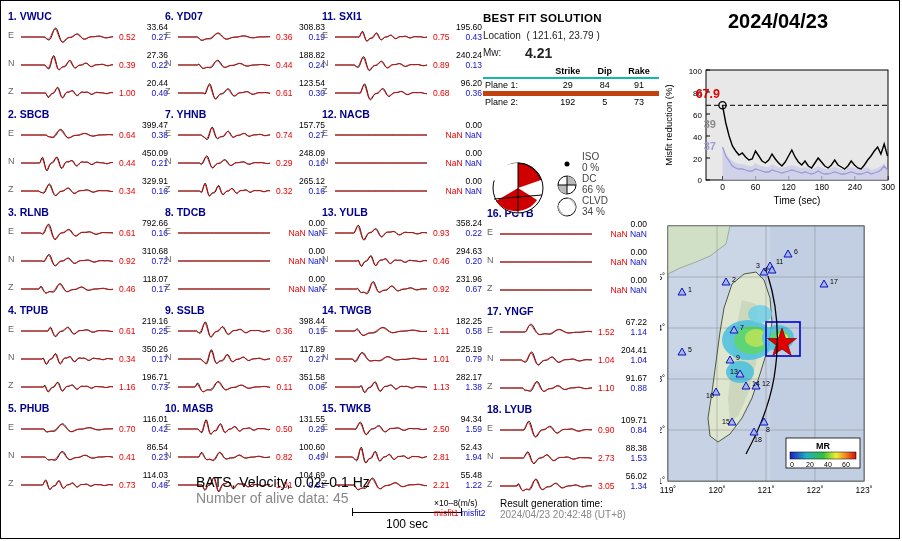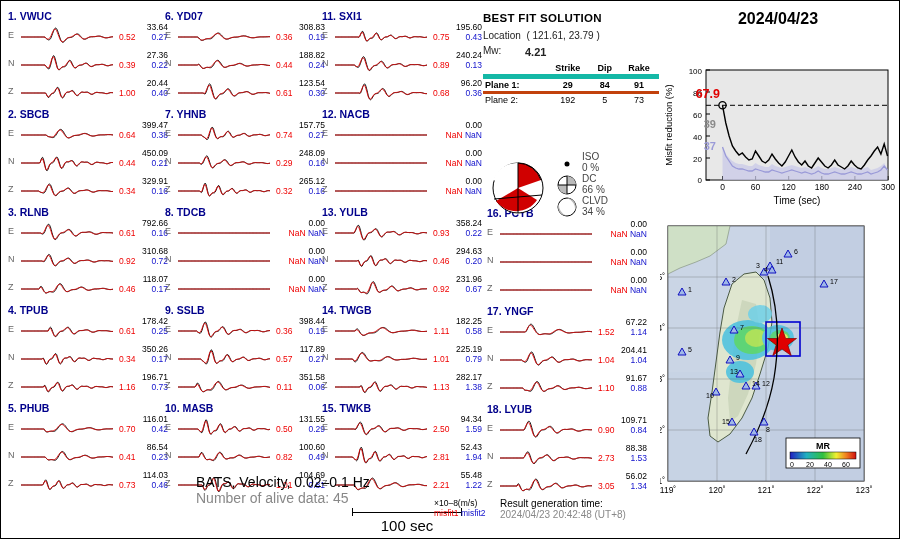--- a/index.html
+++ b/index.html
@@ -24,47 +24,47 @@
   .mis .m1{color:#e00;}
   .nan{color:#e00;}
   .nan2{color:#1111cc;}
 
   
   .footer-left{position:absolute;left:196px;top:474px;font-size:14px;color:#000;}
   .footer-left .dim{color:#888;}
   .scalebar{position:absolute;left:352px;top:508px;width:110px;text-align:center;}
   .scalebar .bar{position:relative;height:8px;border-left:1px solid #000;border-right:1px solid #000;}
   .scalebar .bar:after{content:"";position:absolute;left:0;top:4px;width:100%;height:1px;background:#000;}
-  .scalebar .lab{font-size:15px;margin-top:1px;}
+  .scalebar .lab{font-size:12px;margin-top:1px;}
   .units{position:absolute;left:434px;top:498px;font-size:8.5px;}
   .units .u1{color:#000;}
   .units .u2{color:#e00;}
   .units .u3{color:#1111cc;}
   .gen{position:absolute;left:500px;top:498px;font-size:10px;}
   .gen .g2{color:#888;}
 
   
   .bfs{position:absolute;left:483px;top:12px;width:180px;}
   .bfs h2{margin:0 0 6px 0;font-size:11.5px;font-weight:bold;letter-spacing:.3px;}
   .bfs .row{font-size:10px;margin-bottom:4px;color:#222;}
-  .mw{font-size:11px;font-weight:bold;margin-left:18px;vertical-align:-2px;}
+  .mw{font-size:14px;font-weight:bold;margin-left:18px;vertical-align:-2px;}
   .mwlabel{display:inline-block;width:24px;}
   table.planes{border-collapse:collapse;font-size:9px;width:176px;margin-top:2px;}
   table.planes th{font-weight:bold;padding:1px 2px;text-align:center;}
   table.planes td{padding:1px 2px;text-align:center;}
   table.planes td.lft{text-align:left;}
-  table.planes tr.hdr th{border-bottom:5px solid #14b8a6;}
-  table.planes tr.p1 td{border-bottom:3px solid #c2410c;font-weight:bold;}
+  table.planes tr.hdr th{border-bottom:2px solid #14b8a6;}
+  table.planes tr.p1 td{border-bottom:5px solid #c2410c;}
   .beach{position:absolute;left:489px;top:160px;}
   .pct{position:absolute;left:556px;top:152px;font-size:10px;color:#444;width:110px;}
   .pct .pr{position:relative;height:22px;}
   .pct .pl{position:absolute;left:26px;top:0px;line-height:1.05;}
 
   
-  .datetitle{position:absolute;left:660px;top:8px;width:236px;text-align:center;font-size:16px;font-weight:bold;line-height:1.35;}
+  .datetitle{position:absolute;left:660px;top:8px;width:236px;text-align:center;font-size:20px;font-weight:bold;line-height:1.35;}
 
   
   .misfitpanel{position:absolute;left:660px;top:62px;width:236px;height:150px;}
 
   
   .mappanel{position:absolute;left:660px;top:222px;width:234px;height:288px;}
 </style>
 </head>
 <body>
 
@@ -184,21 +184,21 @@
     <div class="stablock">
       <div class="stahead"><span>4.</span> <span>TPUB</span></div>
       <div class="tracerow">
           <span class="tracelabel">E</span>
           <span class="tracebox">
             <svg width="92" height="28">
               <polyline points="0.0,14.0 0.8,14.0 1.5,14.0 2.3,14.0 3.1,14.0 3.9,14.0 4.6,14.0 5.4,14.0 6.2,14.0 7.0,14.0 7.7,14.0 8.5,14.0 9.3,14.0 10.1,14.0 10.8,14.0 11.6,14.0 12.4,14.0 13.1,14.0 13.9,14.0 14.7,14.0 15.5,14.0 16.2,14.0 17.0,14.0 17.8,14.0 18.6,14.0 19.3,14.0 20.1,14.0 20.9,14.0 21.6,14.0 22.4,14.0 23.2,14.0 24.0,14.0 24.7,14.0 25.5,14.0 26.3,14.0 27.1,14.0 27.8,12.5 28.6,10.8 29.4,10.2 30.2,10.8 30.9,12.4 31.7,14.6 32.5,16.7 33.2,18.5 34.0,19.5 34.8,19.6 35.6,19.1 36.3,18.0 37.1,16.9 37.9,15.8 38.7,15.0 39.4,14.6 40.2,14.4 41.0,14.3 41.7,14.2 42.5,13.8 43.3,13.3 44.1,12.5 44.8,11.6 45.6,10.8 46.4,10.3 47.2,10.2 47.9,10.6 48.7,11.5 49.5,12.6 50.3,14.0 51.0,15.2 51.8,16.2 52.6,16.8 53.3,17.0 54.1,16.8 54.9,16.3 55.7,15.6 56.4,14.9 57.2,14.3 58.0,13.9 58.8,13.6 59.5,13.6 60.3,13.6 61.1,13.6 61.8,13.5 62.6,13.4 63.4,13.2 64.2,13.0 64.9,12.9 65.7,12.8 66.5,12.8 67.3,13.0 68.0,13.4 68.8,13.9 69.6,14.3 70.4,14.8 71.1,15.1 71.9,15.2 72.7,15.2 73.4,15.1 74.2,14.8 75.0,14.5 75.8,14.2 76.5,13.9 77.3,13.7 78.1,13.6 78.9,13.6 79.6,13.6 80.4,13.7 81.2,13.7 81.9,13.7 82.7,13.7 83.5,13.7 84.3,13.7 85.0,13.7 85.8,13.7 86.6,13.8 87.4,13.9 88.1,14.1 88.9,14.2 89.7,14.4 90.5,14.5 91.2,14.5 92.0,14.5" fill="none" stroke="#000" stroke-width="0.9"></polyline>
               <polyline points="0.0,14.0 0.8,14.0 1.5,14.0 2.3,14.0 3.1,14.0 3.9,14.0 4.6,14.0 5.4,14.0 6.2,14.0 7.0,14.0 7.7,14.0 8.5,14.0 9.3,14.0 10.1,14.0 10.8,14.0 11.6,14.0 12.4,14.0 13.1,14.0 13.9,14.0 14.7,14.0 15.5,14.0 16.2,14.0 17.0,14.0 17.8,14.0 18.6,14.0 19.3,14.0 20.1,14.0 20.9,14.0 21.6,14.0 22.4,14.0 23.2,14.0 24.0,14.0 24.7,14.0 25.5,14.0 26.3,14.0 27.1,14.0 27.8,12.7 28.6,11.5 29.4,11.4 30.2,12.3 30.9,13.9 31.7,15.7 32.5,17.4 33.2,18.6 34.0,19.1 34.8,18.9 35.6,18.2 36.3,17.3 37.1,16.2 37.9,15.4 38.7,14.7 39.4,14.3 40.2,14.1 41.0,13.9 41.7,13.6 42.5,13.1 43.3,12.5 44.1,11.8 44.8,11.2 45.6,10.8 46.4,10.7 47.2,10.9 47.9,11.6 48.7,12.6 49.5,13.7 50.3,14.8 51.0,15.7 51.8,16.4 52.6,16.7 53.3,16.6 54.1,16.3 54.9,15.7 55.7,15.1 56.4,14.5 57.2,14.1 58.0,13.8 58.8,13.6 59.5,13.5 60.3,13.5 61.1,13.4 61.8,13.4 62.6,13.3 63.4,13.1 64.2,13.0 64.9,12.9 65.7,13.0 66.5,13.1 67.3,13.4 68.0,13.8 68.8,14.2 69.6,14.6 70.4,14.9 71.1,15.1 71.9,15.1 72.7,15.0 73.4,14.8 74.2,14.5 75.0,14.3 75.8,14.0 76.5,13.8 77.3,13.7 78.1,13.6 78.9,13.6 79.6,13.7 80.4,13.7 81.2,13.7 81.9,13.7 82.7,13.7 83.5,13.7 84.3,13.7 85.0,13.7 85.8,13.8 86.6,13.9 87.4,14.1 88.1,14.2 88.9,14.3 89.7,14.4 90.5,14.4 91.2,14.4 92.0,14.4" fill="none" stroke="#e00000" stroke-width="0.9"></polyline>
             </svg>
           </span>
-          <span class="amp">178.42</span>
+          <span class="amp">219.16</span>
           <span class="mis"><span class="m1">0.61</span><span class="m2">0.25</span></span>
         </div>
       <div class="tracerow">
           <span class="tracelabel">N</span>
           <span class="tracebox">
             <svg width="92" height="28">
               <polyline points="0.0,14.0 0.8,14.0 1.5,14.0 2.3,14.0 3.1,14.0 3.9,14.0 4.6,14.0 5.4,14.0 6.2,14.0 7.0,14.0 7.7,14.0 8.5,14.0 9.3,14.0 10.1,14.0 10.8,14.0 11.6,14.0 12.4,14.0 13.1,14.0 13.9,14.0 14.7,14.0 15.5,14.0 16.2,14.0 17.0,14.0 17.8,14.0 18.6,14.0 19.3,14.0 20.1,14.0 20.9,14.0 21.6,13.4 22.4,13.2 23.2,14.7 24.0,16.9 24.7,18.7 25.5,19.3 26.3,18.7 27.1,17.3 27.8,15.8 28.6,14.7 29.4,14.3 30.2,14.2 30.9,13.9 31.7,13.1 32.5,11.7 33.2,10.1 34.0,8.9 34.8,8.6 35.6,9.5 36.3,11.5 37.1,14.2 37.9,16.7 38.7,18.4 39.4,19.0 40.2,18.4 41.0,17.1 41.7,15.5 42.5,14.2 43.3,13.4 44.1,13.1 44.8,13.1 45.6,13.1 46.4,12.9 47.2,12.4 47.9,11.9 48.7,11.6 49.5,11.8 50.3,12.5 51.0,13.7 51.8,15.0 52.6,16.1 53.3,16.8 54.1,16.7 54.9,16.1 55.7,15.2 56.4,14.2 57.2,13.4 58.0,13.1 58.8,13.0 59.5,13.1 60.3,13.3 61.1,13.3 61.8,13.2 62.6,13.1 63.4,13.1 64.2,13.3 64.9,13.7 65.7,14.3 66.5,14.9 67.3,15.3 68.0,15.5 68.8,15.3 69.6,14.8 70.4,14.3 71.1,13.7 71.9,13.4 72.7,13.2 73.4,13.3 74.2,13.4 75.0,13.6 75.8,13.7 76.5,13.7 77.3,13.7 78.1,13.8 78.9,13.9 79.6,14.1 80.4,14.4 81.2,14.6 81.9,14.7 82.7,14.7 83.5,14.5 84.3,14.2 85.0,13.9 85.8,13.7 86.6,13.5 87.4,13.5 88.1,13.6 88.9,13.7 89.7,13.9 90.5,13.9 91.2,14.0 92.0,14.0" fill="none" stroke="#000" stroke-width="0.9"></polyline>
               <polyline points="0.0,14.0 0.8,14.0 1.5,14.0 2.3,14.0 3.1,14.0 3.9,14.0 4.6,14.0 5.4,14.0 6.2,14.0 7.0,14.0 7.7,14.0 8.5,14.0 9.3,14.0 10.1,14.0 10.8,14.0 11.6,14.0 12.4,14.0 13.1,14.0 13.9,14.0 14.7,14.0 15.5,14.0 16.2,14.0 17.0,14.0 17.8,14.0 18.6,14.0 19.3,14.0 20.1,14.0 20.9,14.0 21.6,13.7 22.4,13.9 23.2,15.4 24.0,17.2 24.7,18.4 25.5,18.6 26.3,17.8 27.1,16.5 27.8,15.3 28.6,14.5 29.4,14.0 30.2,13.6 30.9,13.1 31.7,12.1 32.5,10.9 33.2,9.8 34.0,9.3 34.8,9.7 35.6,11.0 36.3,13.1 37.1,15.4 37.9,17.3 38.7,18.3 39.4,18.4 40.2,17.5 41.0,16.2 41.7,14.9 42.5,13.8 43.3,13.2 44.1,13.0 44.8,12.9 45.6,12.8 46.4,12.6 47.2,12.2 47.9,11.9 48.7,12.0 49.5,12.4 50.3,13.3 51.0,14.4 51.8,15.5 52.6,16.3 53.3,16.5 54.1,16.2 54.9,15.5 55.7,14.6 56.4,13.8 57.2,13.3 58.0,13.1 58.8,13.0 59.5,13.1 60.3,13.2 61.1,13.3 61.8,13.2 62.6,13.2 63.4,13.4 64.2,13.6 64.9,14.1 65.7,14.6 66.5,15.1 67.3,15.3 68.0,15.3 68.8,15.0 69.6,14.5 70.4,14.0 71.1,13.6 71.9,13.3 72.7,13.3 73.4,13.4 74.2,13.5 75.0,13.6 75.8,13.7 76.5,13.8 77.3,13.8 78.1,13.9 78.9,14.0 79.6,14.2 80.4,14.5 81.2,14.6 81.9,14.6 82.7,14.5 83.5,14.3 84.3,14.1 85.0,13.8 85.8,13.6 86.6,13.5 87.4,13.6 88.1,13.7 88.9,13.8 89.7,13.9 90.5,14.0 91.2,14.0 92.0,14.0" fill="none" stroke="#e00000" stroke-width="0.9"></polyline>
             </svg>
           </span>

